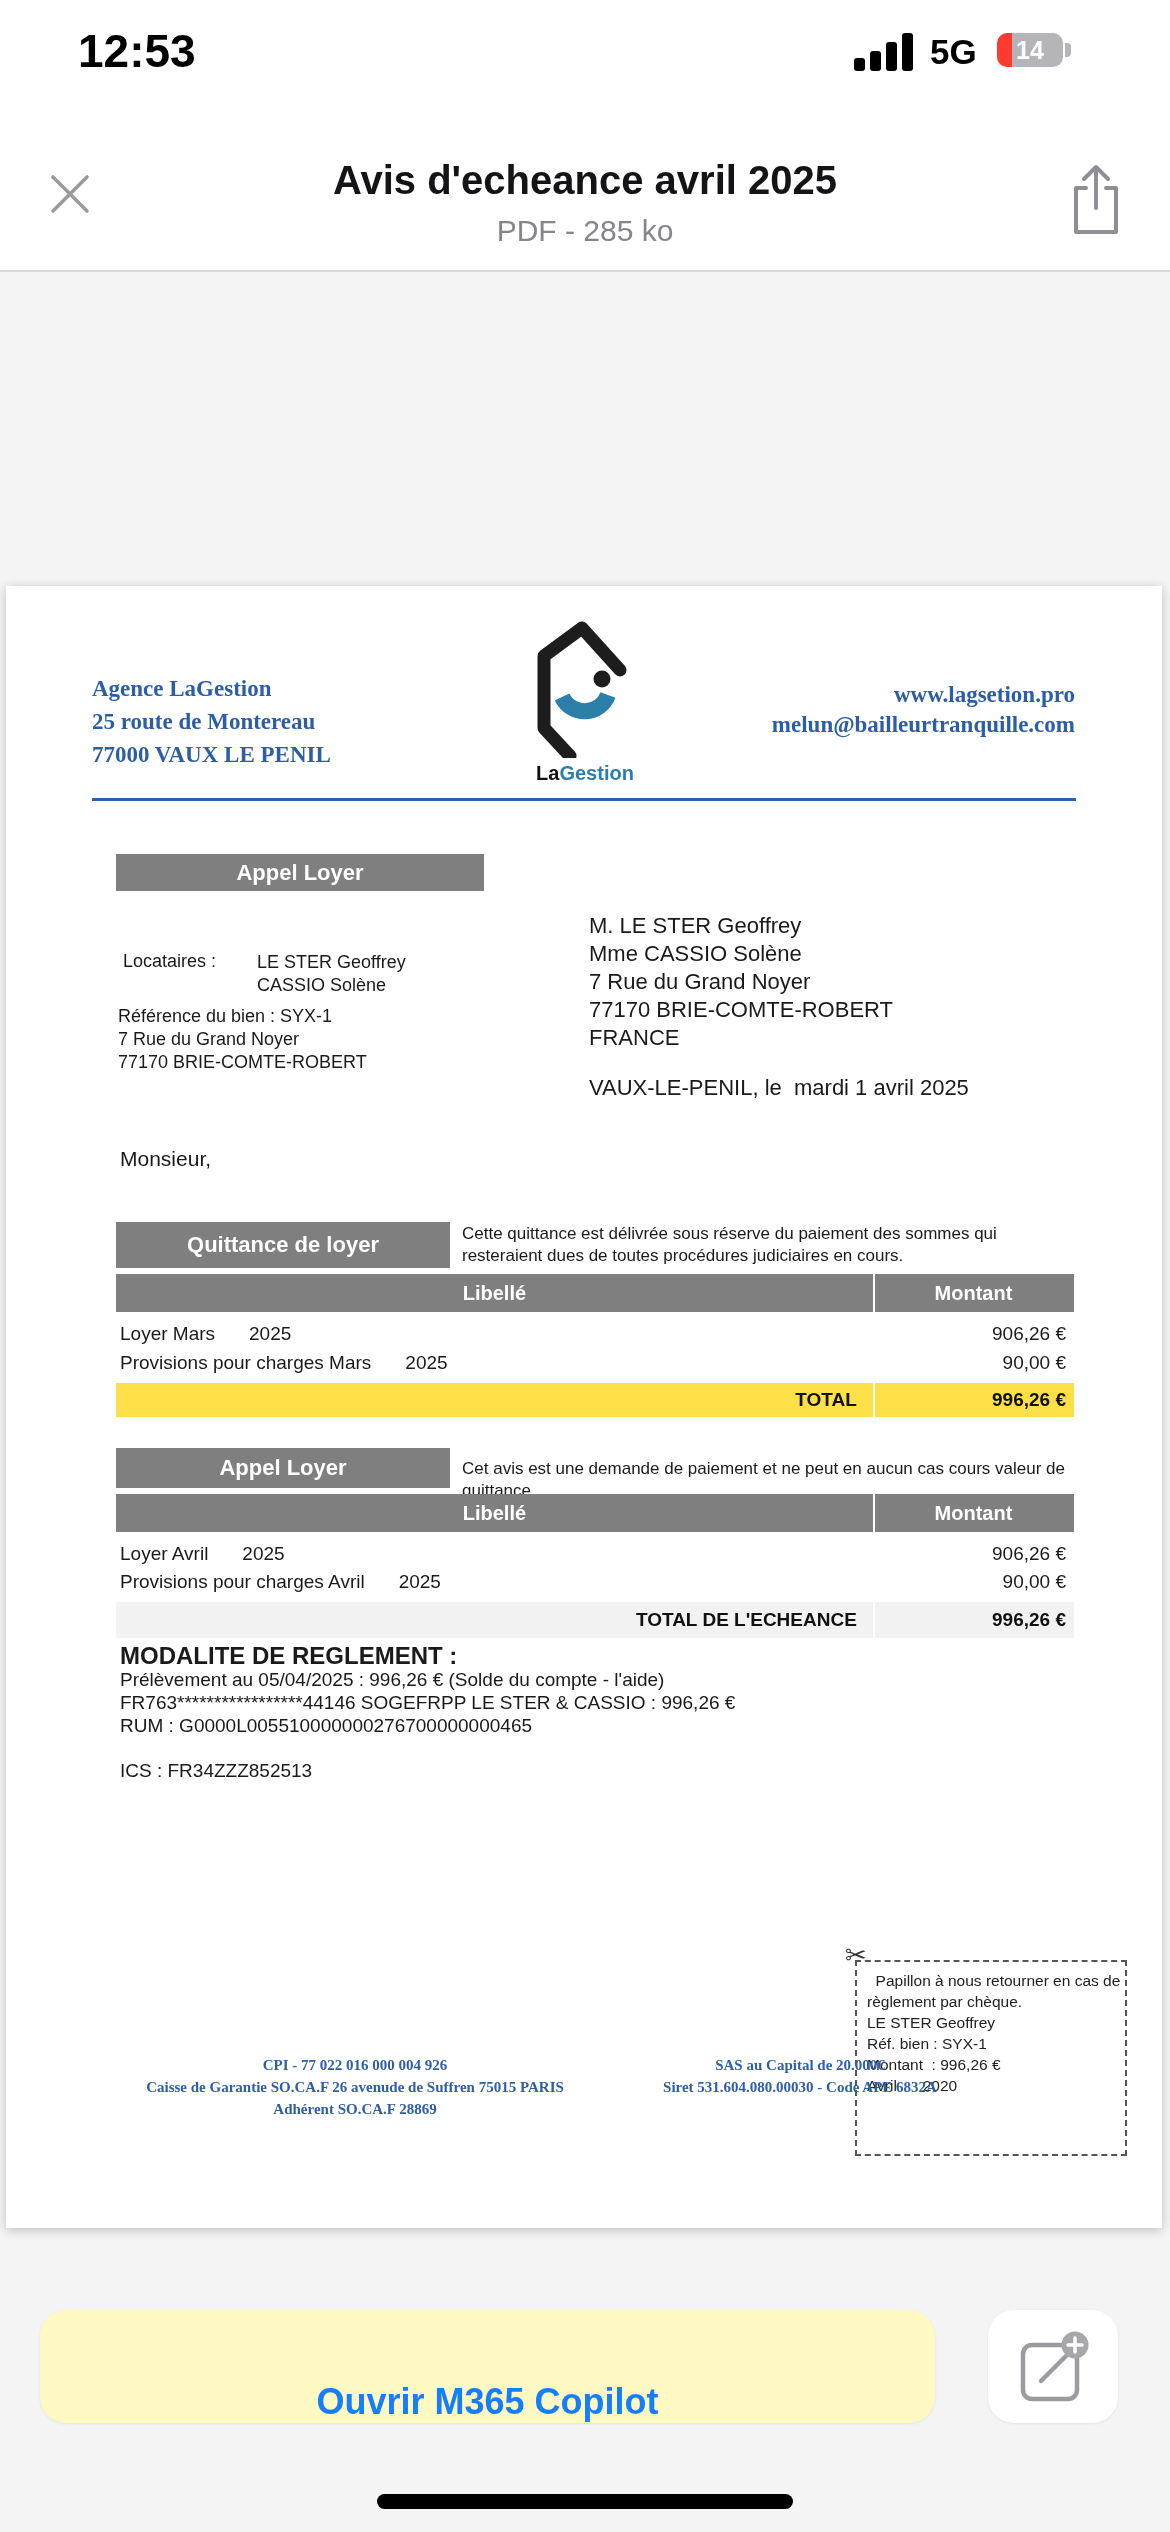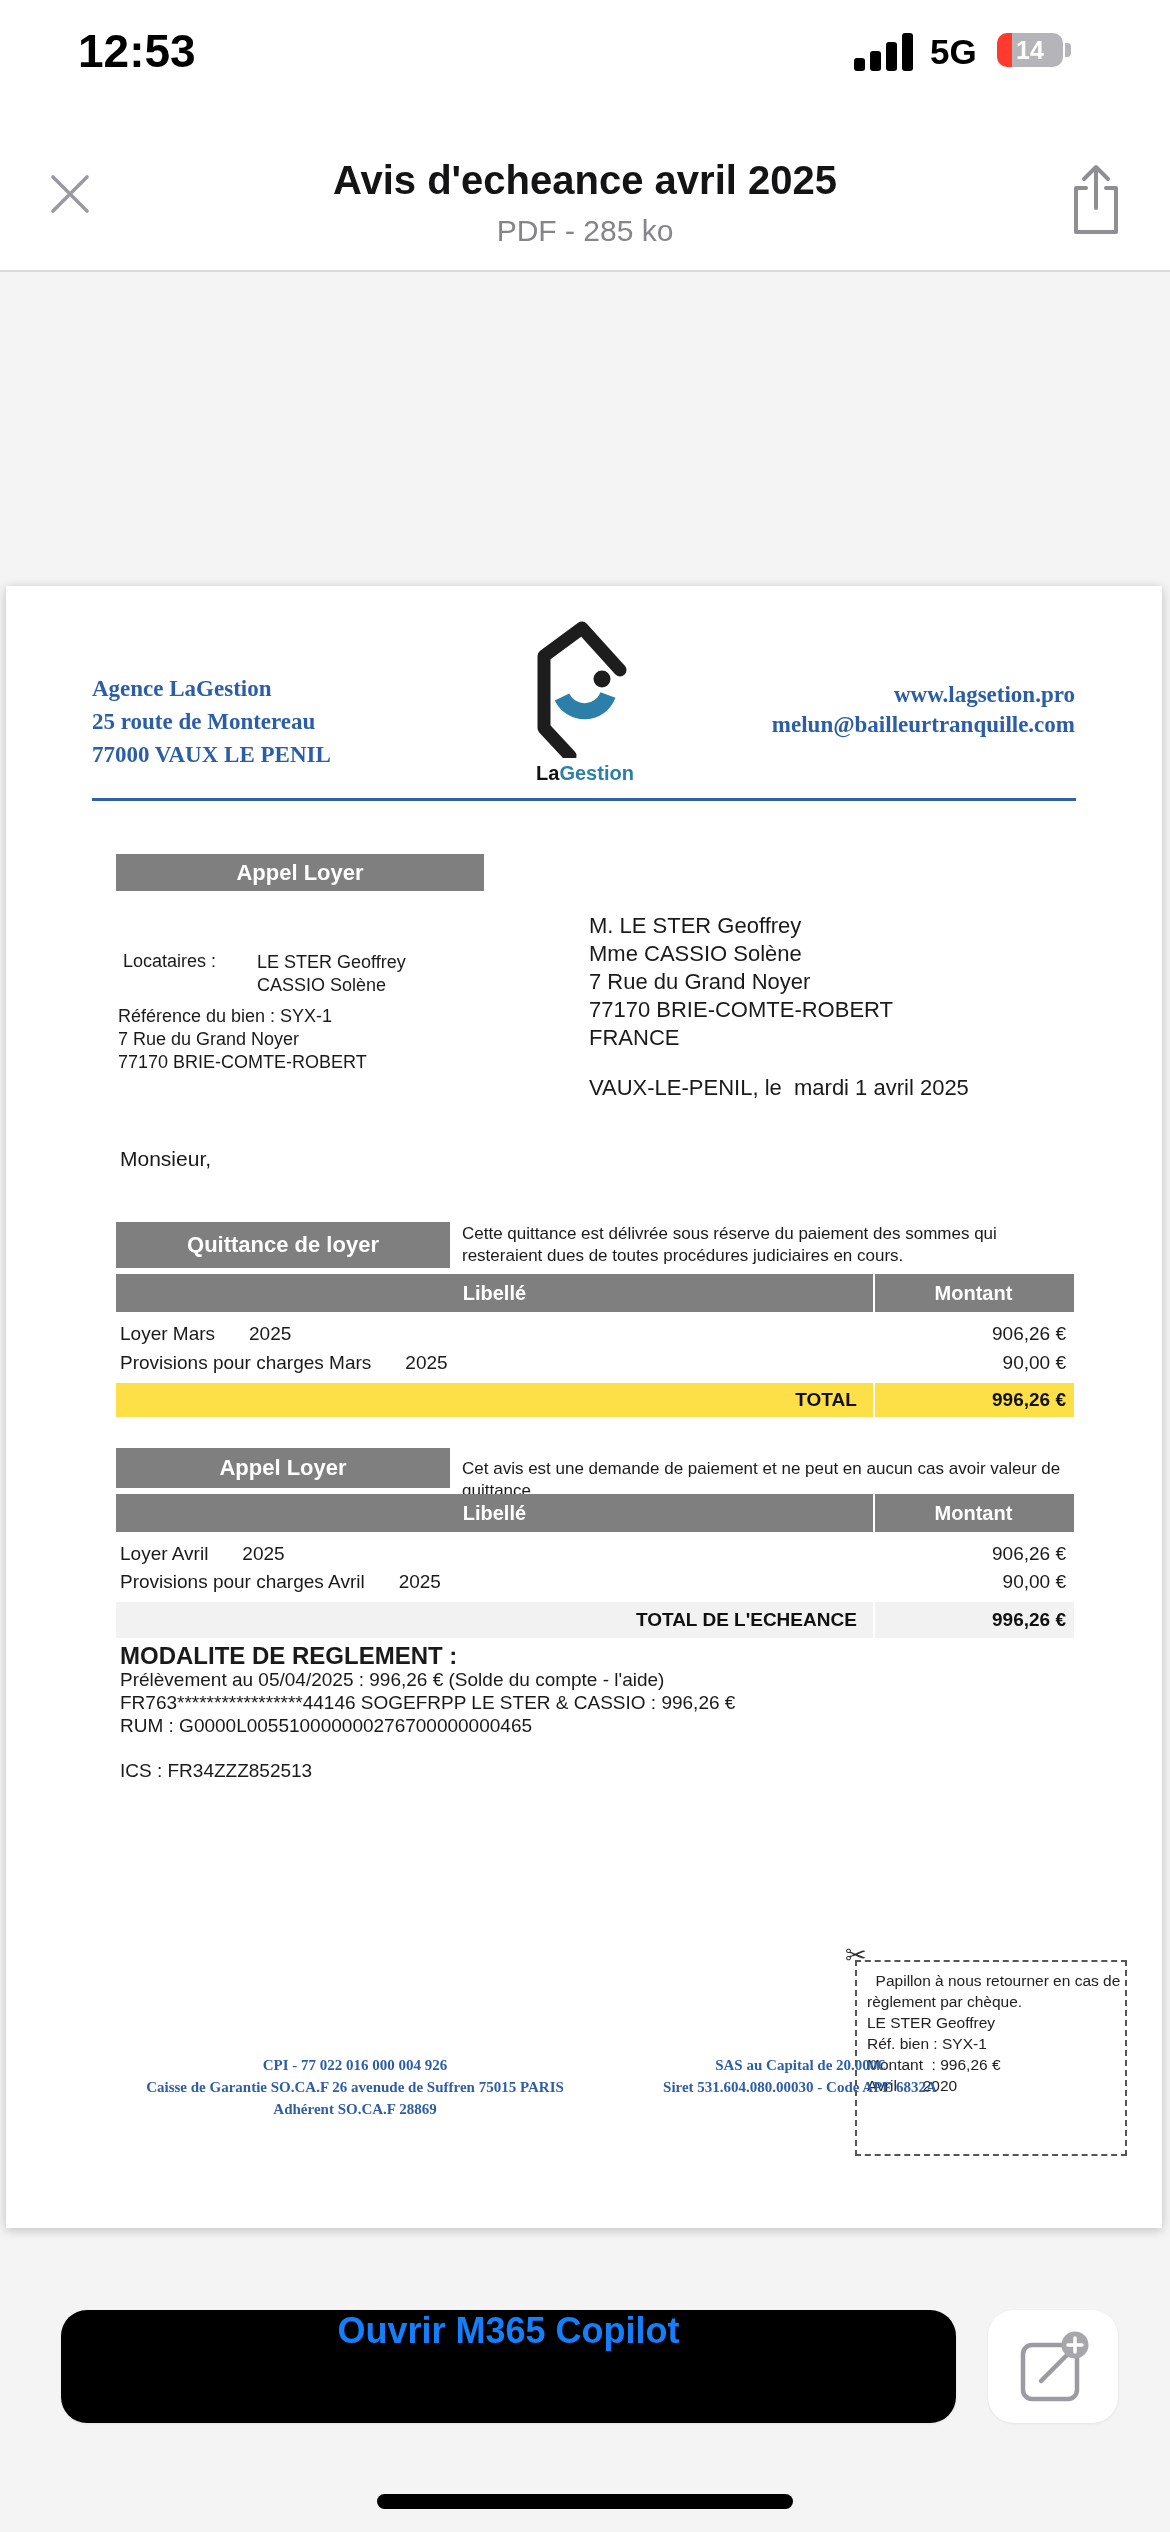--- a/index.html
+++ b/index.html
@@ -34,21 +34,21 @@
   .trow .year{margin-left:34px;}
   .amount{position:absolute;right:8px;top:0;font-size:19px;color:#1a1a1a;}
   .total-row{position:absolute;}
   .total-label{position:absolute;right:calc(21% + 16px);top:0;height:100%;display:flex;align-items:center;font-weight:700;font-size:19px;color:#111;}
   .total-amount{position:absolute;right:8px;top:0;height:100%;display:flex;align-items:center;font-weight:700;font-size:19px;color:#111;}
   .papillon{position:absolute;border:2px dashed #555;font-size:15.5px;line-height:21px;color:#222;padding:8px 10px;}
   .scissors{position:absolute;left:-12px;top:-17px;font-size:26px;color:#333;background:transparent;}
   .footer-col{position:absolute;text-align:center;font-family:"Liberation Serif",serif;font-weight:700;font-size:15px;line-height:22px;color:#2e5ea8;}
 
   
-  .open-btn{position:absolute;left:61px;top:2310px;width:895px;height:113px;background:#000000;border-radius:26px;box-shadow:0 1px 3px rgba(0,0,0,.07);display:flex;align-items:flex-start;justify-content:center;font-size:36px;font-weight:600;color:#157EFB;}
+  .open-btn{position:absolute;left:40px;top:2310px;width:895px;height:113px;background:#fef9c3;border-radius:26px;box-shadow:0 1px 3px rgba(0,0,0,.07);display:flex;align-items:flex-end;justify-content:center;font-size:36px;font-weight:600;color:#157EFB;}
   .mail-btn{position:absolute;left:988px;top:2310px;width:130px;height:113px;background:#fff;border-radius:26px;box-shadow:0 1px 3px rgba(0,0,0,.07);display:flex;align-items:center;justify-content:center;}
   .home-indicator{position:absolute;left:377px;top:2494px;width:416px;height:15px;border-radius:8px;background:#000;}
 </style>
 </head>
 <body>
 
 <div class="screen">
 
   <div class="topbar">
     <div class="time">12:53</div>
@@ -150,21 +150,21 @@
       <span class="amount">90,00 €</span>
     </div>
 
     <div class="total-row" style="left:110px;top:797px;width:958px;height:34px;background:#fde047;">
       <div class="total-label">TOTAL</div>
       <div class="vdiv"></div>
       <div class="total-amount">996,26 €</div>
     </div>
 
     <div class="abs graybox" style="left:110px;top:862px;width:334px;height:40px;line-height:40px;font-size:22px;">Appel Loyer</div>
-    <div class="abs doc-text" style="left:456px;top:872px;width:618px;font-size:17px;line-height:22px;">Cet avis est une demande de paiement et ne peut en aucun cas avoir valeur de quittance.</div>
+    <div class="abs doc-text" style="left:456px;top:872px;width:618px;font-size:17px;line-height:22px;">Cet avis est une demande de paiement et ne peut en aucun cas cours valeur de quittance.</div>
 
     <div class="thead" style="left:110px;top:908px;width:958px;height:38px;font-size:20px;">
       <div class="th-label">Libellé</div>
       <div class="vdiv"></div>
       <div class="th-amount">Montant</div>
     </div>
 
     <div class="trow" style="left:110px;top:957px;width:958px;height:28px;">
       <span style="margin-left:4px;">Loyer Avril</span><span class="year">2025</span>
       <span class="amount">906,26 €</span>

